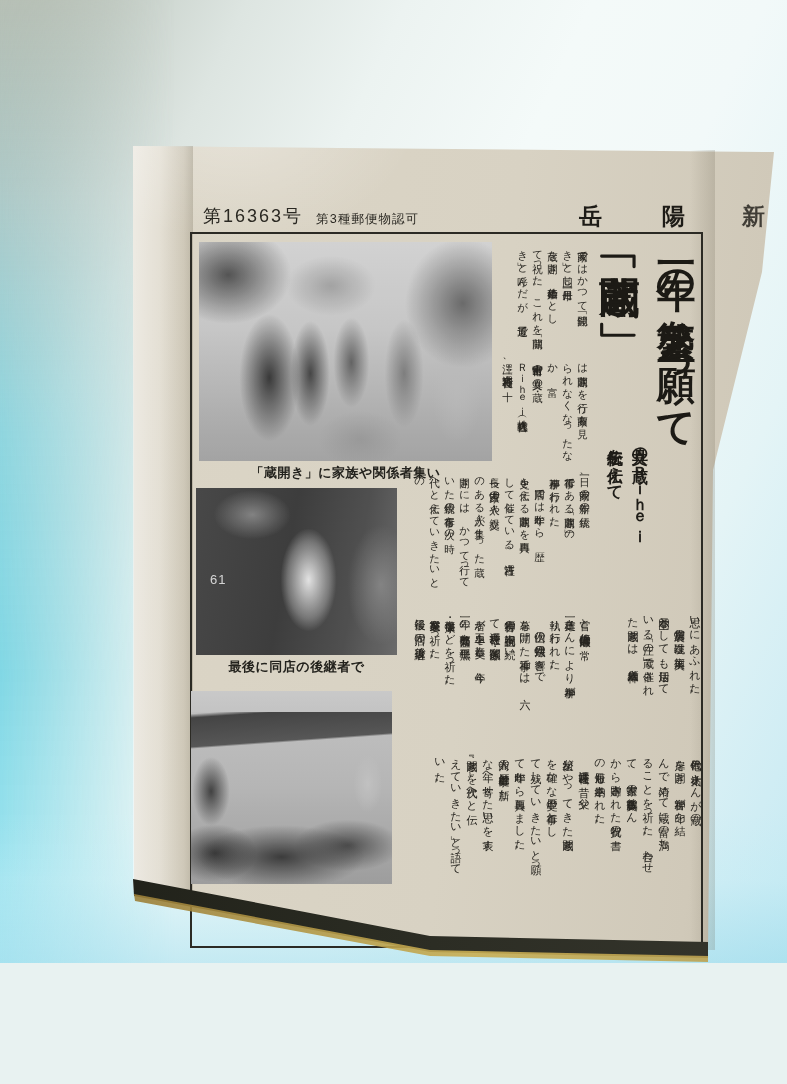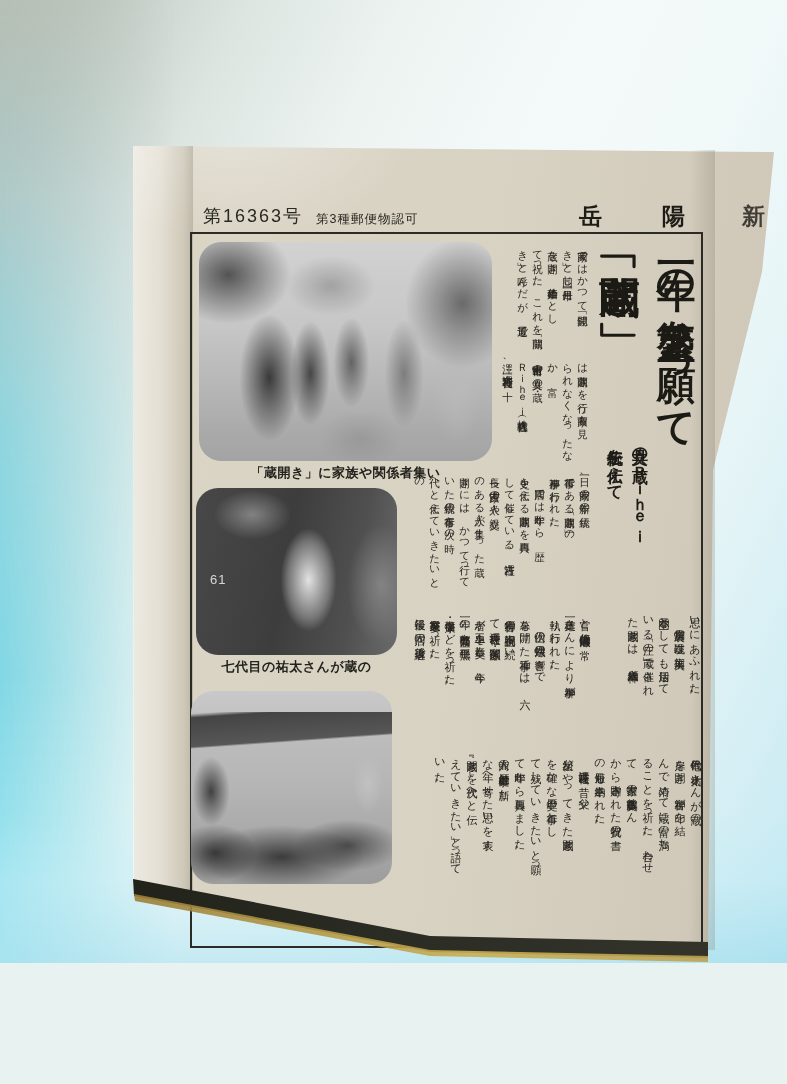--- a/index.html
+++ b/index.html
@@ -52,28 +52,28 @@
   .edge-tan{
     inset:0;
     clip-path:polygon(134px 894px,430px 950px,708px 956px,708px 962px,430px 956px,135px 901px);
     background:linear-gradient(to right,#8a6d2e,#c9ae52 60%,#b89d4f);opacity:.9;
   }
 
   
   .ink{color:#25231d;}
   .issue-no{left:203px;top:204px;font-family:"Liberation Sans","DejaVu Sans",sans-serif;
     font-size:18px;letter-spacing:2px;color:#2a2822;}
-  .postal{left:316px;top:211px;font-family:Liberation Sans, sans-serif;
+  .postal{left:316px;top:211px;font-family:Liberation Mono, monospace;
     font-size:12.5px;letter-spacing:1px;color:#2a2822;}
   .masthead-char{top:201px;font-size:23px;font-weight:bold;color:#1d1b16;letter-spacing:0;}
   .mh1{left:579px;} .mh2{left:662px;} .mh3{left:742px;opacity:.8;}
 
   
   .article-box{left:190px;top:232px;width:513px;height:716px;border:2px solid #2b2a24;}
-  .photo{filter:grayscale(1) contrast(.93) brightness(1.02);border-radius:22px;}
+  .photo{filter:grayscale(1) contrast(.93) brightness(1.02);}
   .photo1{
     left:199px;top:242px;width:293px;height:219px;
     background:
       radial-gradient(ellipse 90px 70px at 10% 15%,rgba(58,56,50,.85),rgba(58,56,50,0) 70%),
       radial-gradient(ellipse 80px 90px at 90% 28%,rgba(72,68,60,.75),rgba(72,68,60,0) 72%),
       radial-gradient(ellipse 60px 40px at 45% 20%,rgba(120,118,110,.5),transparent 75%),
       radial-gradient(ellipse 40px 85px at 24% 62%,rgba(38,36,32,.9),rgba(38,36,32,0) 75%),
       radial-gradient(ellipse 26px 70px at 38% 60%,rgba(45,42,38,.85),rgba(45,42,38,0) 75%),
       radial-gradient(ellipse 24px 60px at 52% 55%,rgba(58,55,49,.7),rgba(58,55,49,0) 75%),
       radial-gradient(ellipse 26px 72px at 70% 60%,rgba(85,80,72,.6),transparent 75%),
@@ -151,21 +151,21 @@
   <div class="masthead-char mh3">新</div>
 
   <div class="article-box"></div>
 
   <div class="photo photo1"></div>
   <div class="caption caption1">「蔵開き」に家族や関係者集い</div>
 
   <div class="photo photo2">
     <span class="door-number">61</span>
   </div>
-  <div class="caption caption2">七代目の祐太さんが蔵の</div>
+  <div class="caption caption2">最後に同店の後継者で</div>
 
   <div class="photo photo3"></div>
 
   <div class="vtext headline-main">一年の繁盛を願って</div>
   <div class="vtext headline-quote">「蔵開き」</div>
   <div class="vtext subhead-right">文具の蔵Ｒｉｈｅｉ</div>
   <div class="vtext subhead-left">伝統を伝えて</div>
 
   <div class="vtext body-block block-a1">商家ではかつて「鏡開
 き」と同じ一月十一日に

